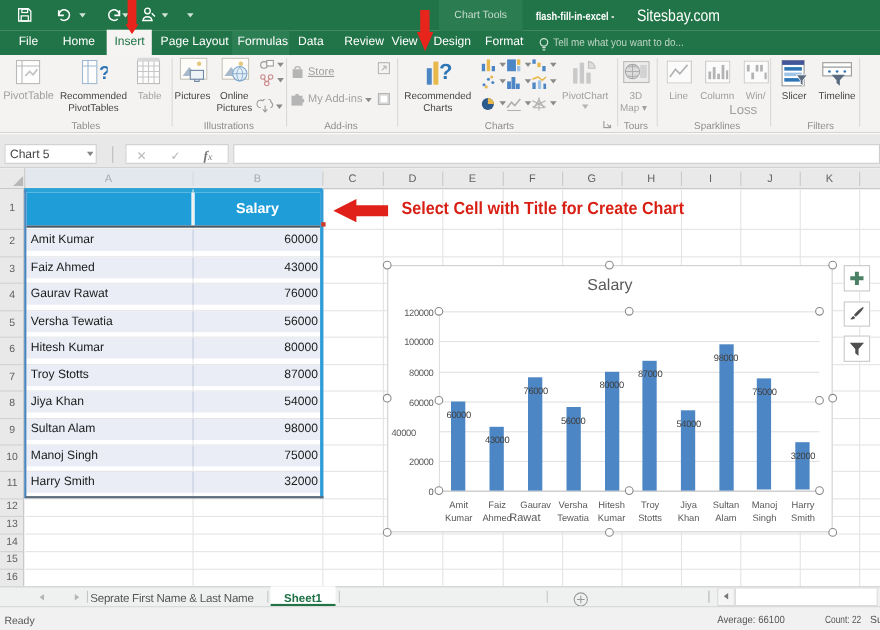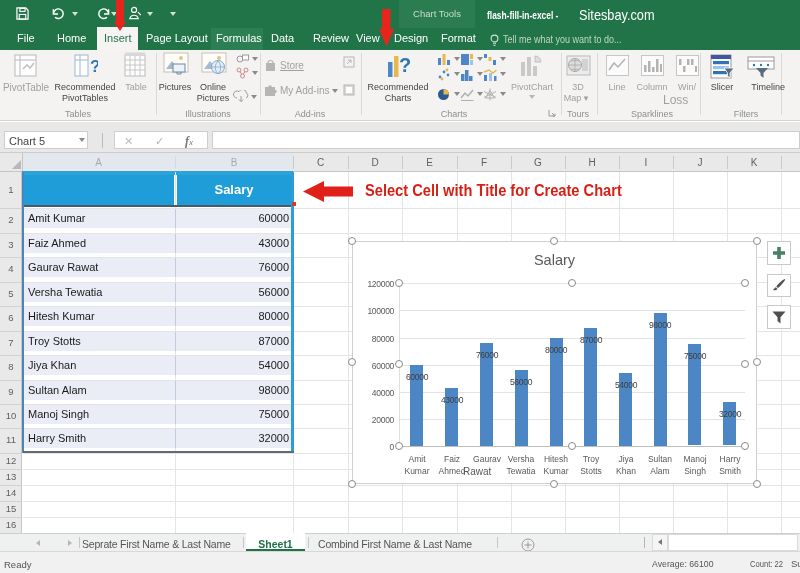--- a/index.html
+++ b/index.html
@@ -268,21 +268,21 @@
     </svg>
 <div class="abs" style="left:698px;top:82px;width:48px;text-align:center;font-size:9px;color:#444;">Slicer</div>
 <svg class="abs" style="left:747px;top:54px;" width="28" height="25" viewBox="0 0 28 25">
       <rect x="1" y="3" width="26" height="12" fill="#fff" stroke="#9a9a9a"></rect>
       <path d="M1 7 h26" stroke="#9a9a9a"></path>
       <circle cx="7" cy="11" r="1.2" fill="#2e75b5"></circle>
       <circle cx="14" cy="11" r="1.2" fill="#2e75b5"></circle>
       <circle cx="21" cy="11" r="1.2" fill="#2e75b5"></circle>
       <path d="M9 14 h12 l-4.5 5 v5 l-3 -2.5 v-2.5 z" fill="#5a6b80"></path>
     </svg>
-<div class="abs" style="left:737px;top:82px;width:48px;text-align:right;font-size:9px;color:#444;">Timeline</div>
+<div class="abs" style="left:737px;top:82px;width:48px;text-align:center;font-size:9px;color:#444;">Timeline</div>
 <div class="abs" style="left:722px;top:109px;width:48px;text-align:center;font-size:9px;color:#8e8e8e;">Filters</div>
 <div class="abs" style="left:0px;top:122px;width:800px;height:31px;background:#e8e8e8;border-bottom:1px solid #cecccb;"></div>
 <div class="abs" style="left:4px;top:131px;width:84px;height:18px;background:#fff;border:1px solid #d0cecd;"></div>
 <div class="abs" style="left:9px;top:135px;font-size:11px;color:#444;">Chart 5</div>
 <div class="abs" style="left:79px;top:138px;width:0;height:0;border-left:3px solid transparent;border-right:3px solid transparent;border-top:4px solid #888;"></div>
 <div class="abs" style="left:102px;top:133px;width:1px;height:15px;background:#bbb;"></div>
 <div class="abs" style="left:114px;top:131px;width:94px;height:18px;background:#fff;border:1px solid #d0cecd;"></div>
 <div class="abs" style="left:212px;top:131px;width:588px;height:18px;background:#fff;border:1px solid #d0cecd;"></div>
 <div class="abs" style="left:124px;top:135px;font-size:11px;color:#bdbdbd;">✕</div>
 <div class="abs" style="left:155px;top:135px;font-size:11px;color:#b3b3b3;">✓</div>
@@ -432,21 +432,21 @@
 <div class="abs" style="left:399px;top:419px;width:346px;height:1px;background:#e2e2e2;"></div>
 <div class="abs" style="left:399px;top:392px;width:346px;height:1px;background:#e2e2e2;"></div>
 <div class="abs" style="left:399px;top:365px;width:346px;height:1px;background:#e2e2e2;"></div>
 <div class="abs" style="left:399px;top:338px;width:346px;height:1px;background:#e2e2e2;"></div>
 <div class="abs" style="left:399px;top:310px;width:346px;height:1px;background:#e2e2e2;"></div>
 <div class="abs" style="left:399px;top:283px;width:346px;height:1px;background:#e2e2e2;"></div>
 <div class="abs" style="left:399px;top:446px;width:346px;height:1px;background:#bdbdbd;"></div>
 <div class="abs" style="left:399px;top:283px;width:1px;height:162px;background:#dedede;"></div>
 <div class="abs" style="left:352px;top:442px;width:42px;text-align:right;font-size:8.5px;color:#595959;letter-spacing:-0.3px;">0</div>
 <div class="abs" style="left:352px;top:415px;width:42px;text-align:right;font-size:8.5px;color:#595959;letter-spacing:-0.3px;">20000</div>
-<div class="abs" style="left:352px;top:388px;width:42px;text-align:right;font-size:8.5px;color:#595959;letter-spacing:-0.3px;">40000</div>
+<div class="abs" style="left:336px;top:388px;width:42px;text-align:right;font-size:8.5px;color:#595959;letter-spacing:-0.3px;">40000</div>
 <div class="abs" style="left:352px;top:361px;width:42px;text-align:right;font-size:8.5px;color:#595959;letter-spacing:-0.3px;">60000</div>
 <div class="abs" style="left:352px;top:334px;width:42px;text-align:right;font-size:8.5px;color:#595959;letter-spacing:-0.3px;">80000</div>
 <div class="abs" style="left:352px;top:306px;width:42px;text-align:right;font-size:8.5px;color:#595959;letter-spacing:-0.3px;">100000</div>
 <div class="abs" style="left:352px;top:279px;width:42px;text-align:right;font-size:8.5px;color:#595959;letter-spacing:-0.3px;">120000</div>
 <div class="abs" style="left:410px;top:365px;width:13px;height:81px;background:#4d86c4;"></div>
 <div class="abs" style="left:397px;top:372px;width:40px;text-align:center;font-size:8.5px;color:#404040;letter-spacing:-0.3px;">60000</div>
 <div class="abs" style="left:393px;top:454px;width:48px;text-align:center;font-size:8.5px;color:#595959;">Amit</div>
 <div class="abs" style="left:393px;top:466px;width:48px;text-align:center;font-size:8.5px;color:#595959;">Kumar</div>
 <div class="abs" style="left:445px;top:388px;width:13px;height:58px;background:#4d86c4;"></div>
 <div class="abs" style="left:432px;top:395px;width:40px;text-align:center;font-size:8.5px;color:#404040;letter-spacing:-0.3px;">43000</div>
@@ -512,21 +512,20 @@
     </svg>
 <svg class="abs" style="left:772px;top:311px;" width="14" height="13" viewBox="0 0 14 13">
       <path d="M0.5 0.5 h13 l-5 5.8 v6.2 l-3 -2.4 v-3.8 z" fill="#4f4f4f"></path>
     </svg>
 <div class="abs" style="left:0px;top:533px;width:800px;height:19px;background:#eff0f0;border-top:1px solid #cfcfcf;"></div>
 <div class="abs" style="left:36px;top:540px;width:0;height:0;border-top:3.5px solid transparent;border-bottom:3.5px solid transparent;border-right:4.5px solid #b5b5b5;"></div>
 <div class="abs" style="left:68px;top:540px;width:0;height:0;border-top:3.5px solid transparent;border-bottom:3.5px solid transparent;border-left:4.5px solid #b5b5b5;"></div>
 <div class="abs" style="left:246px;top:533px;width:59px;height:18px;background:#fff;border-bottom:2px solid #217346;"></div>
 <div class="abs" style="left:82px;top:538px;font-size:10.5px;color:#555;letter-spacing:-0.2px;">Seprate First Name &amp; Last Name</div>
 <div class="abs" style="left:246px;top:538px;width:59px;text-align:center;font-size:10.5px;font-weight:bold;color:#1e7145;">Sheet1</div>
-<div class="abs" style="left:318px;top:538px;font-size:10.5px;color:#555;letter-spacing:-0.2px;">Combind First Name &amp; Last Name</div>
 <div class="abs" style="left:79px;top:537px;width:1px;height:11px;background:#c6c6c6;"></div>
 <div class="abs" style="left:243px;top:537px;width:1px;height:11px;background:#c6c6c6;"></div>
 <div class="abs" style="left:308px;top:537px;width:1px;height:11px;background:#c6c6c6;"></div>
 <div class="abs" style="left:497px;top:537px;width:1px;height:11px;background:#c6c6c6;"></div>
 <svg class="abs" style="left:521px;top:538px;" width="14" height="14" viewBox="0 0 14 14">
       <circle cx="7" cy="7" r="6" fill="none" stroke="#9a9a9a"></circle>
       <path d="M7 3.5 v7 M3.5 7 h7" stroke="#9a9a9a"></path>
     </svg>
 <div class="abs" style="left:644px;top:537px;width:1px;height:11px;background:#b5b5b5;"></div>
 <div class="abs" style="left:652px;top:534px;width:16px;height:17px;background:#f5f5f5;border:1px solid #dadada;"></div>

